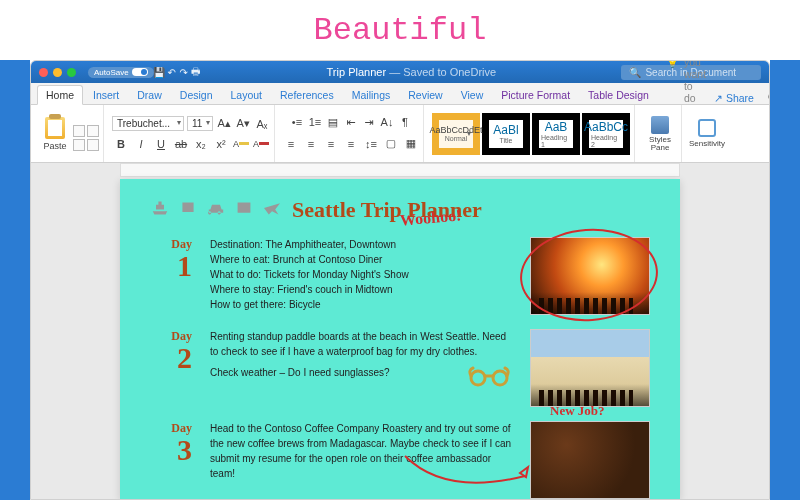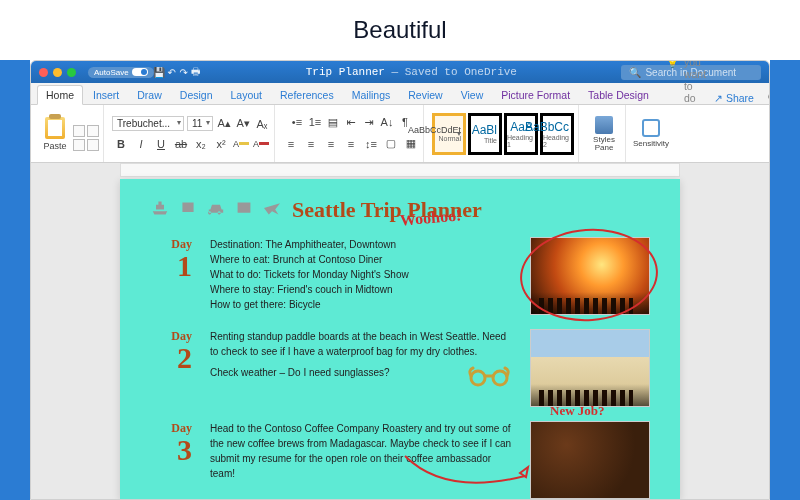--- a/index.html
+++ b/index.html
@@ -1,32 +1,32 @@
 <!DOCTYPE html>
 <html><head>
 <meta charset="utf-8">
 <style>
 * { margin: 0; padding: 0; box-sizing: border-box; }
 body { font-family: -apple-system, "Segoe UI", sans-serif; width: 800px; height: 500px; overflow: hidden; background: #fff; }
 .stage { width: 800px; height: 500px; position: relative; }
-.banner { width: 100%; height: 60px; display: flex; align-items: center; justify-content: center; font-size: 24px; color: #0f172a; font-weight: 300; }
+.banner { width: 100%; height: 60px; display: flex; align-items: center; justify-content: center; font-size: 32px; color: #ec4899; font-weight: 300; font-family: Liberation Mono, monospace; }
 .sides { position: absolute; top: 60px; bottom: 0; width: 30px; background: #2b7cd3; }
 .sides.left { left: 0; } .sides.right { right: 0; }
 .app { position: absolute; left: 30px; right: 30px; top: 60px; bottom: 0; background: #fff; border: 1px solid #d0d0d0; border-radius: 6px 6px 0 0; overflow: hidden; display: flex; flex-direction: column; }
 
 .titlebar { height: 22px; background: linear-gradient(#2b7cd3,#2169b5); display: flex; align-items: center; color: #fff; font-size: 10px; padding: 0 8px; }
 .traffic { display: flex; gap: 5px; }
 .dot { width: 9px; height: 9px; border-radius: 50%; }
 .dot.r { background:#ff5f57 } .dot.y { background:#febc2e } .dot.g { background:#28c840 }
 .qat { display:flex; align-items:center; margin-left:12px; }
 .autosave-pill { background:#5892ce; border-radius:8px; font-size:8px; padding:1px 6px; display:flex; align-items:center; gap:3px; }
 .autosave-pill .toggle { width:16px; height:8px; background:#fff; border-radius:4px; position:relative; }
 .autosave-pill .toggle:after{content:"";position:absolute;width:6px;height:6px;background:#2b7cd3;border-radius:50%;right:1px;top:1px;}
 .qicon { width:12px; height:12px; display:inline-flex; align-items:center; justify-content:center; opacity:.9; }
-.title-center { flex:1; text-align:center; font-size:11px;font-family:Liberation Mono, monospace; }
+.title-center { flex:1; text-align:center; font-size:11px; }
 .title-center .dim { opacity:.7; }
 .searchbox { background:#5892ce; border-radius:3px; padding:2px 8px; font-size:10px; display:flex; align-items:center; gap:4px; min-width:140px; color:#cfe0f1; }
 
 .ribbon-tabs { height:22px; background:#f3f3f3; border-bottom:1px solid #d0d0d0; display:flex; align-items:flex-end; font-size:10.5px; padding:0 6px; gap:2px; }
 .rtab { padding:3px 8px; color:#2b7cd3; cursor:pointer; white-space:nowrap; }
 .rtab.active { background:#fff; border:1px solid #d0d0d0; border-bottom:1px solid #fff; border-radius:3px 3px 0 0; color:#333; margin-bottom:-1px; }
 .rtab.ctx { color:#7030a0; }
 .tell { flex:1; display:flex; align-items:center; gap:4px; color:#888; padding-left:8px; }
 .share, .comments { display:flex; align-items:center; gap:3px; padding:0 6px; color:#2b7cd3; }
 
@@ -43,21 +43,21 @@
 .sel { border:1px solid #ccc; background:#fff; padding:1px 8px 1px 4px; font-size:10px; position:relative; color:#333; }
 .sel:after{content:"▾";position:absolute;right:2px;font-size:8px;color:#666;}
 .btnrow { display:flex; gap:4px; align-items:center; }
 .ib { width:16px; height:16px; display:inline-flex; align-items:center; justify-content:center; font-size:11px; color:#444; cursor:pointer; }
 .ib.strike{text-decoration:line-through}
 .colbar{width:14px;height:3px;background:#e7c447;display:block;}
 .colbar.red{background:#c43838}
 .bullets span{display:inline-block;width:14px;text-align:center;}
 
 .styles { display:flex; align-items:center; gap:2px; }
-.sbox { width:34px; height:42px; border:3px solid #000000; background:#fff; display:flex; flex-direction:column; align-items:flex-end; justify-content:center; font-size:7px; color:#666; padding:2px; }
+.sbox { width:48px; height:42px; border:7px solid #000000; background:#fff; display:flex; flex-direction:column; align-items:center; justify-content:center; font-size:7px; color:#666; padding:2px; }
 .sbox.sel{border-color:#f0b030; background:#fff7e8;}
 .sbox .sample{font-size:12px; color:#0369a1;}
 .sbox .sample.norm{color:#444;font-size:9px}
 .vbtn { display:flex; flex-direction:column; align-items:center; font-size:8px; color:#444; width:34px; }
 .vbtn .ic{width:18px;height:18px;margin-bottom:2px;}
 
 .canvas { flex:1; background:#e9e9e9; display:flex; justify-content:center; overflow:hidden; position:relative; }
 .ruler{position:absolute;top:0;left:50%;transform:translateX(-50%);width:560px;height:14px;background:#f8f8f8;border:1px solid #ddd;}
 .page { width:560px; background:#5eead4; margin-top:16px; box-shadow:0 2px 8px rgba(0,0,0,.15); padding:18px 30px; position:relative; }
 

